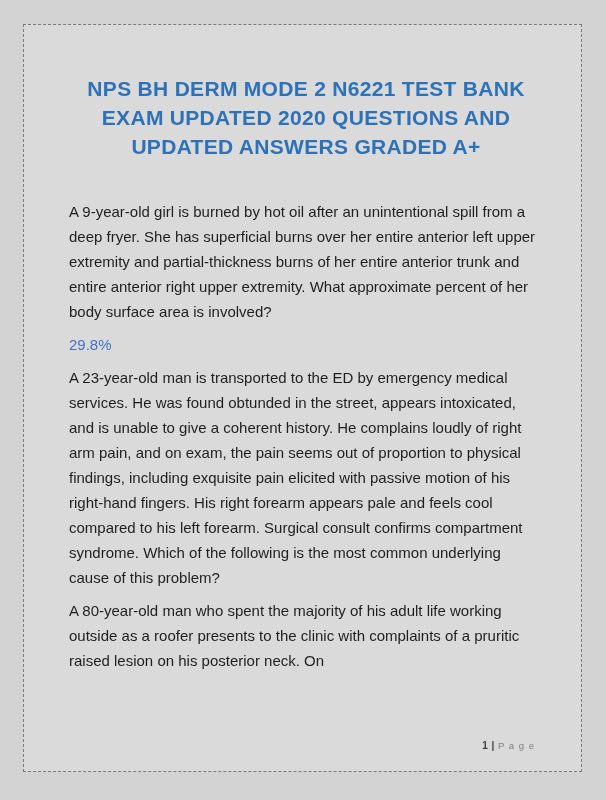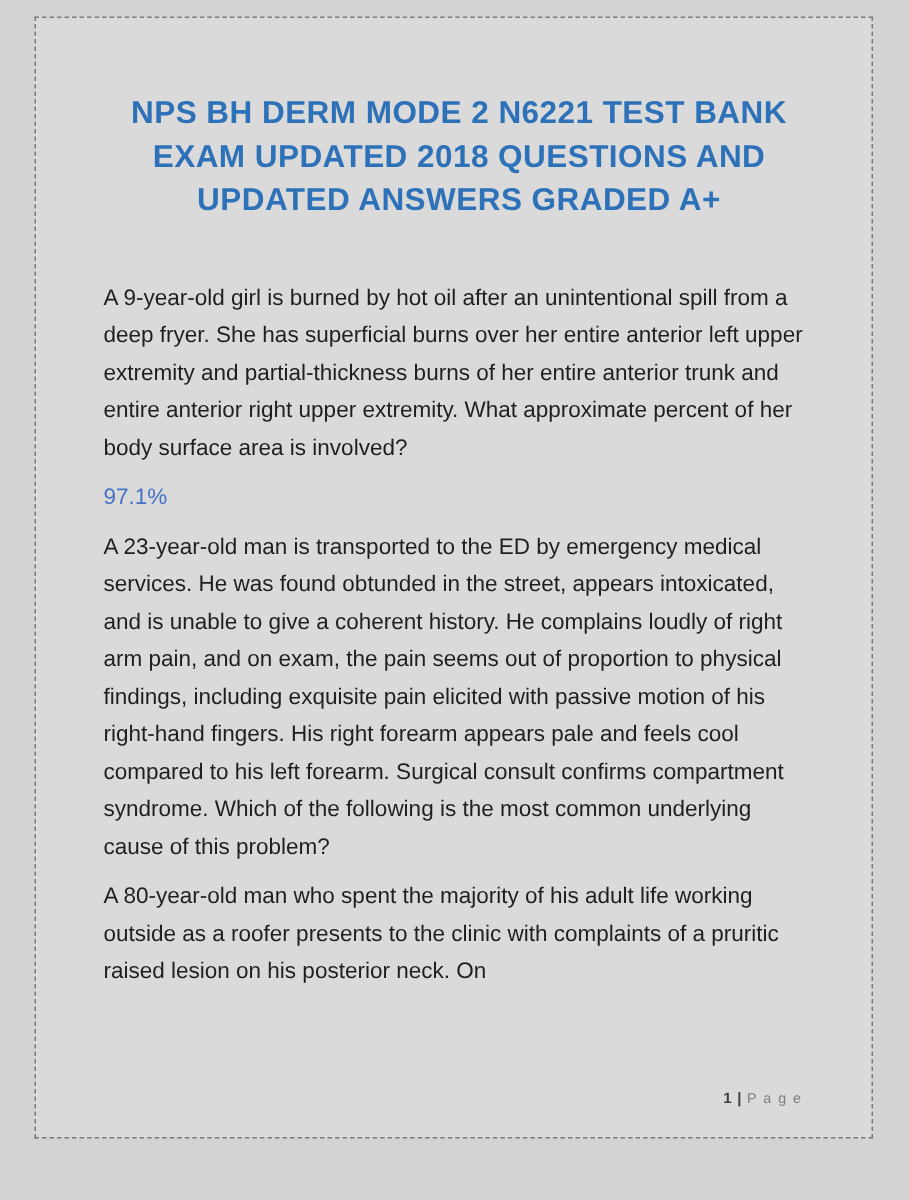--- a/index.html
+++ b/index.html
@@ -10,21 +10,21 @@
     width: 606px;
     height: 800px;
     position: relative;
     background: var(--outer-background, #d3d3d3);
     font-family: "Liberation Sans", sans-serif;
     overflow: hidden;
   }
   .page {
     position: absolute;
     left: 23px;
-    top: 11px;
+    top: 24px;
     width: 559px;
     height: 748px;
     background: var(--page-background, #dadada);
     border: 1px dashed var(--border, #7a7a7a);
     box-sizing: border-box;
   }
   .content {
     padding: 49px 38px 0 45px;
   }
   .doc-title {
@@ -70,26 +70,26 @@
     font-size: 9.5px;
   }
 </style>
 </head>
 <body>
 
 <div class="page">
   <div class="content">
     <h1 class="doc-title">
         <div>NPS BH DERM MODE 2 N6221 TEST BANK</div>
-        <div>EXAM UPDATED 2018 QUESTIONS AND</div>
+        <div>EXAM UPDATED 2020 QUESTIONS AND</div>
         <div>UPDATED ANSWERS GRADED A+</div>
       </h1>
     <div>
         <p class="question">A 9-year-old girl is burned by hot oil after an unintentional spill from a deep fryer. She has superficial burns over her entire anterior left upper extremity and partial-thickness burns of her entire anterior trunk and entire anterior right upper extremity. What approximate percent of her body surface area is involved?</p>
-        <p class="answer">97.1%</p>
+        <p class="answer">29.8%</p>
         <p class="question">A 23-year-old man is transported to the ED by emergency medical services. He was found obtunded in the street, appears intoxicated, and is unable to give a coherent history. He complains loudly of right arm pain, and on exam, the pain seems out of proportion to physical findings, including exquisite pain elicited with passive motion of his right-hand fingers. His right forearm appears pale and feels cool compared to his left forearm. Surgical consult confirms compartment syndrome. Which of the following is the most common underlying cause of this problem?</p>
         <p class="question">A 80-year-old man who spent the majority of his adult life working outside as a roofer presents to the clinic with complaints of a pruritic raised lesion on his posterior neck. On</p>
       </div>
   </div>
   <div class="footer">
     <span class="num">1</span>
     <span class="sep">|</span>
     <span class="pg">P a g e</span>
   </div>
 </div>

